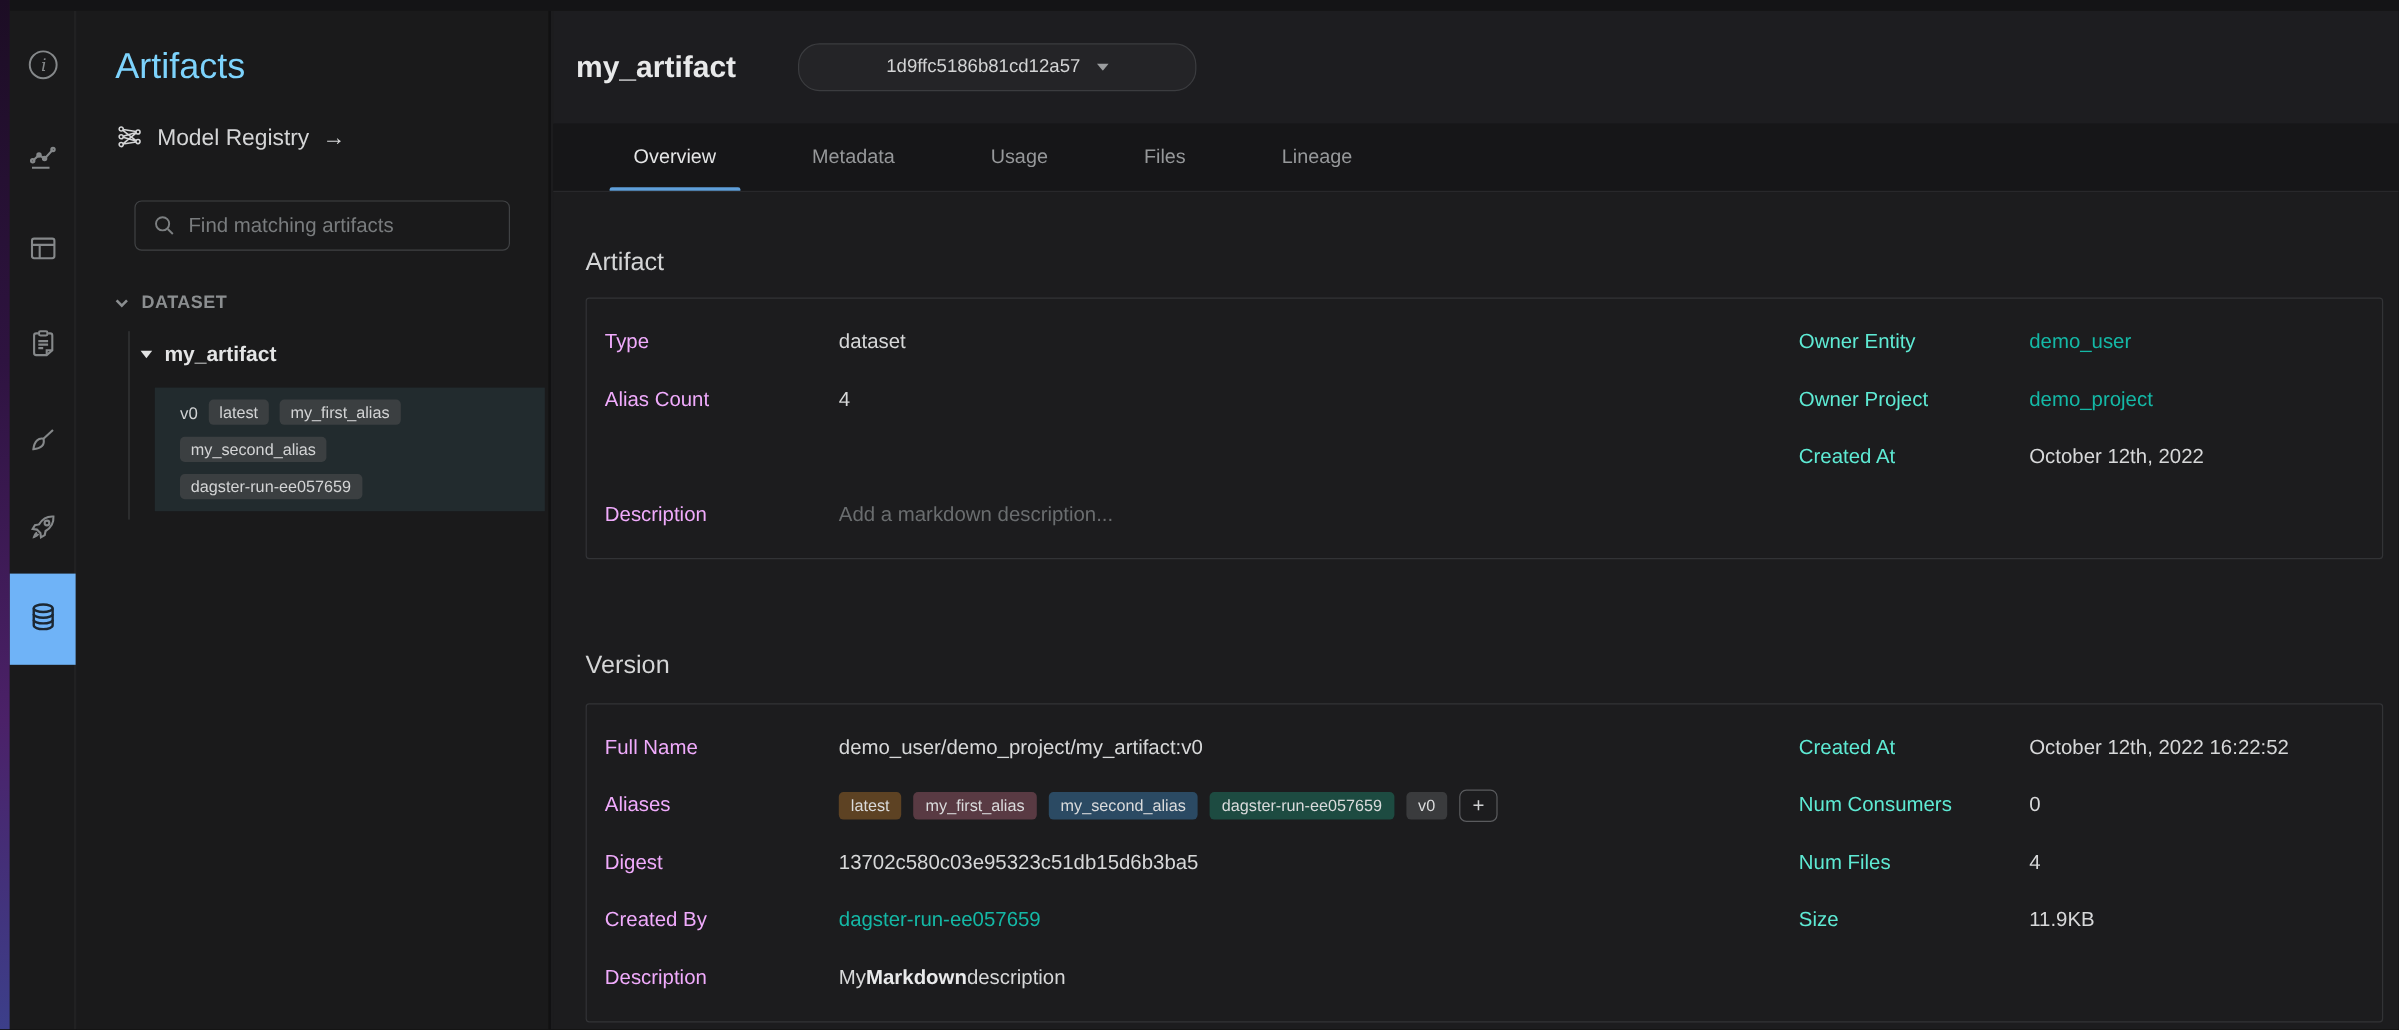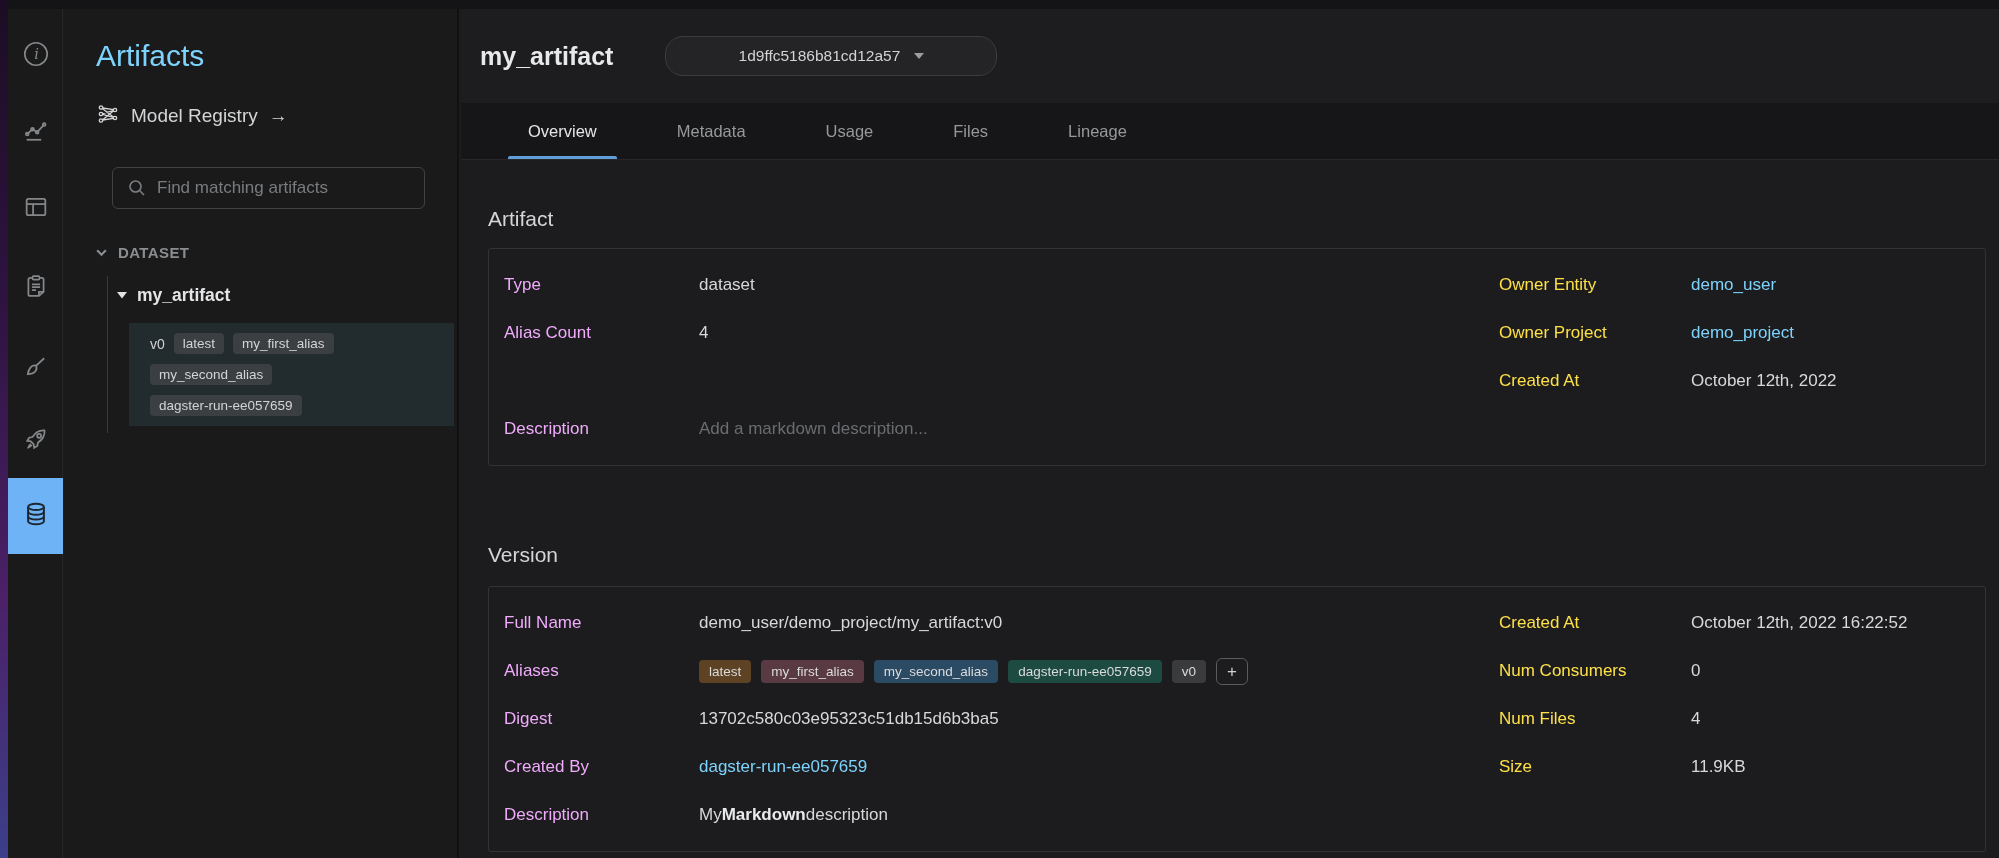--- a/index.html
+++ b/index.html
@@ -51,23 +51,23 @@
 
   .content { padding:0 13px 0 27px; }
   .sec-h { font-size:21px; font-weight:400; color:#d4d5d6; line-height:30px; }
   .sec-h.first { margin-top:44px; }
   .sec-h.second { margin-top:74px; }
   .info-box { margin-top:14px; border:1px solid #323336; border-radius:3px; padding:12px 0; }
   .info-box.v2 { margin-top:16px; }
   .irow { display:flex; align-items:center; height:48px; padding-left:15px; }
   .lbl { width:195px; flex:none; color:#f0abfc; font-size:17px; }
   .val { width:800px; flex:none; color:#d7d8d9; font-size:17px; display:flex; align-items:center; }
-  .lbl2 { width:192px; flex:none; color:#fde047; font-size:17px; }
+  .lbl2 { width:192px; flex:none; color:#5eead4; font-size:17px; }
   .val2 { flex:1; color:#d7d8d9; font-size:17px; }
-  .link { color:#7dd3fc; cursor:pointer; text-decoration:none; }
+  .link { color:#14b8a6; cursor:pointer; text-decoration:none; }
   .placeholder { color:#6a6d6f; cursor:text; }
   .chips { gap:10px; }
   .chip { border-radius:4px; padding:4px 10px; font-size:13.5px; color:#dadbdc; white-space:nowrap; cursor:pointer; }
   .add-chip { width:32px; height:27px; border:1px solid #5a5b5e; border-radius:6px; background:transparent; color:#cfd0d1;
     font-size:17px; line-height:1; display:flex; align-items:center; justify-content:center; cursor:pointer; font-family:"Liberation Sans",sans-serif; }
   .bold-md { font-weight:700; color:#e9eaeb; }
 </style>
 </head>
 <body>
 

